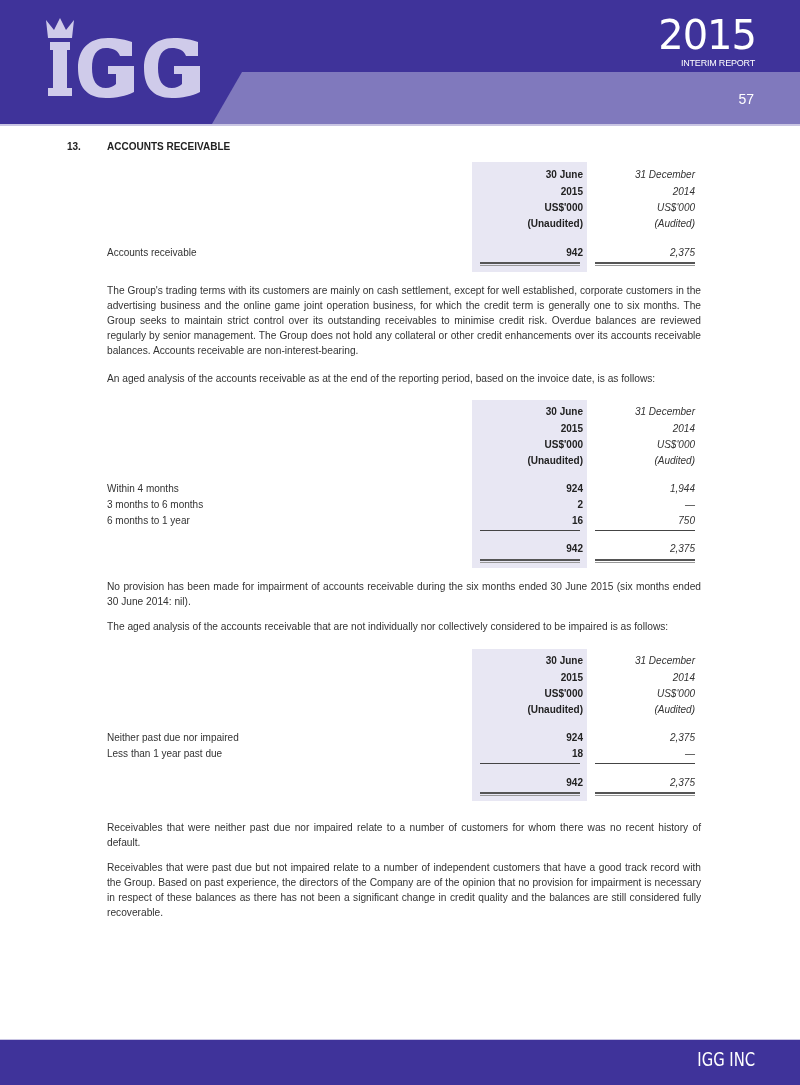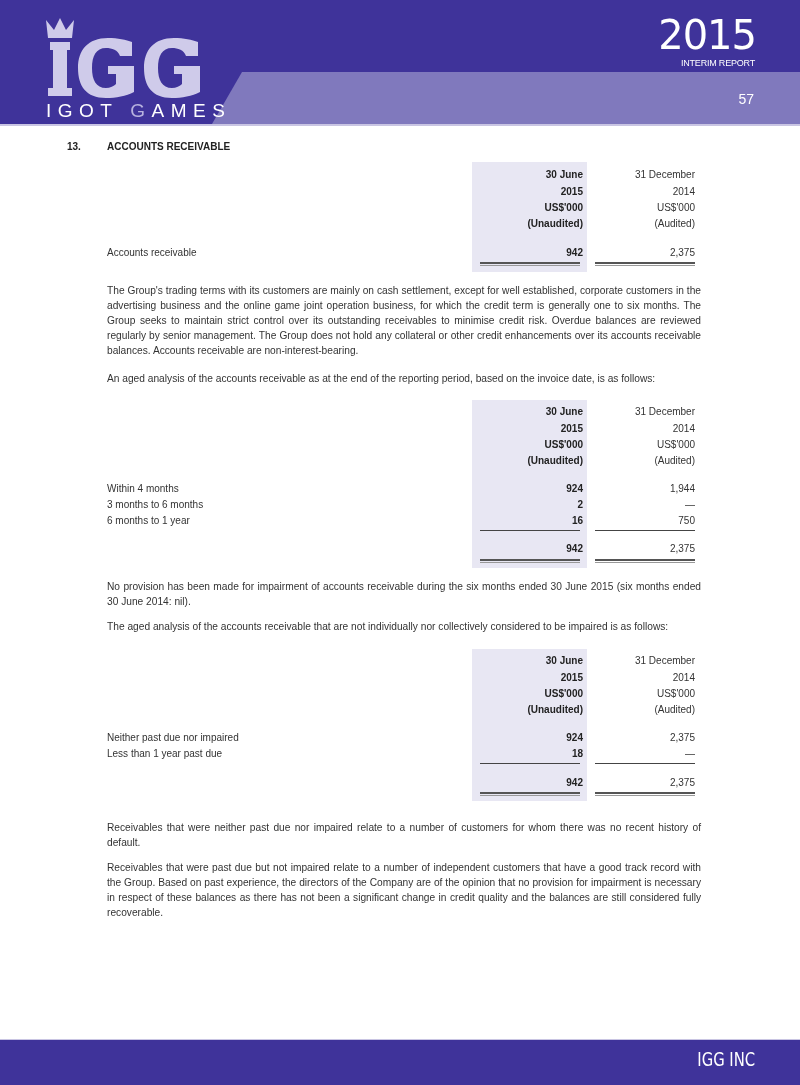--- a/index.html
+++ b/index.html
@@ -54,21 +54,21 @@
   }
   
   .table { position: absolute; left: 0; width: 800px; }
   .shade {
     position: absolute; left: 472px; width: 115px; background: #e8e7f3;
   }
   .th, .td {
     position: absolute; font-size: 10px; height: 16px; line-height: 16px; white-space: nowrap;
   }
   .col-cur { right: 217px; text-align: right; font-weight: bold; color: #222; }
-  .col-prev { right: 105px; text-align: left; color: #333; }
+  .col-prev { right: 105px; text-align: left; color: #333; font-style: italic; }
   .row-label { left: 107px; color: #333; }
   .rule { position: absolute; height: 0; }
   .rule-cur { left: 480px; width: 100px; }
   .rule-prev { left: 595px; width: 100px; }
   .single { border-top: 1px solid #444; }
   .double { border-top: 2px solid #555; border-bottom: 1.5px solid #999; height: 1px; }
   
   .footer-line { position: absolute; left: 0; top: 1039px; width: 800px; height: 1px; background: #c9c5e3; }
   .footer {
     position: absolute; left: 0; top: 1040px; width: 800px; height: 45px; background: #3f339a;
@@ -90,23 +90,20 @@
     <polygon points="4,8 12,18 18,6 24,18 32,8 30,26 6,26" fill="#cfcbea"></polygon>
 
     <rect x="8" y="30" width="20" height="8" fill="#cfcbea"></rect>
     <rect x="11" y="38" width="14" height="38" fill="#cfcbea"></rect>
     <rect x="6" y="76" width="24" height="8" fill="#cfcbea"></rect>
 
     <path d="M90,30 L90,44 L78,44 C76,38 70,36 64,36 C54,36 50,44 50,56 C50,68 54,76 64,76 C68,76 72,74 74,72 L74,62 L66,62 L66,54 L92,54 L92,80 C84,84 74,86 64,86 C44,86 36,74 36,56 C36,38 46,26 66,26 C76,26 84,28 90,30 Z" fill="#cfcbea"></path>
 
     <path d="M156,30 L156,44 L144,44 C142,38 136,36 130,36 C120,36 116,44 116,56 C116,68 120,76 130,76 C134,76 138,74 140,72 L140,62 L132,62 L132,54 L158,54 L158,80 C150,84 140,86 130,86 C110,86 102,74 102,56 C102,38 112,26 132,26 C142,26 150,28 156,30 Z" fill="#cfcbea"></path>
   </svg>
-  <div class="logo-tagline">
-    <span>I</span><span>G</span><span>O</span><span>T</span>&nbsp;<span class="g-soft">G</span><span>A</span><span>M</span><span>E</span><span>S</span>
-  </div>
 
   <div class="year">2015</div>
   <div class="report-label">INTERIM REPORT</div>
   <div class="page-number">57</div>
 </div>
 <div class="header-bottom-line"></div>
 
 <div class="content">
 
   <div class="note-title">

